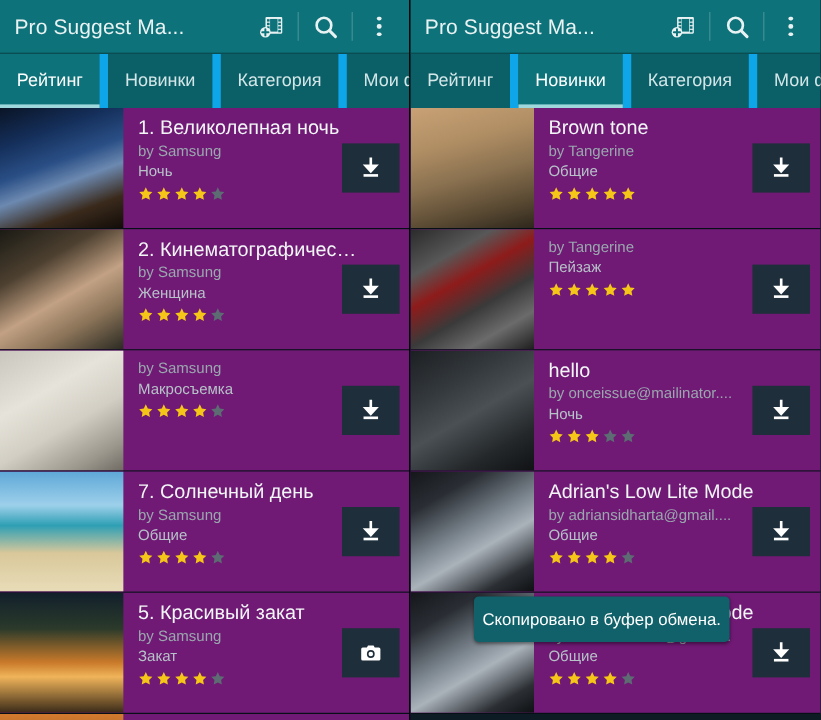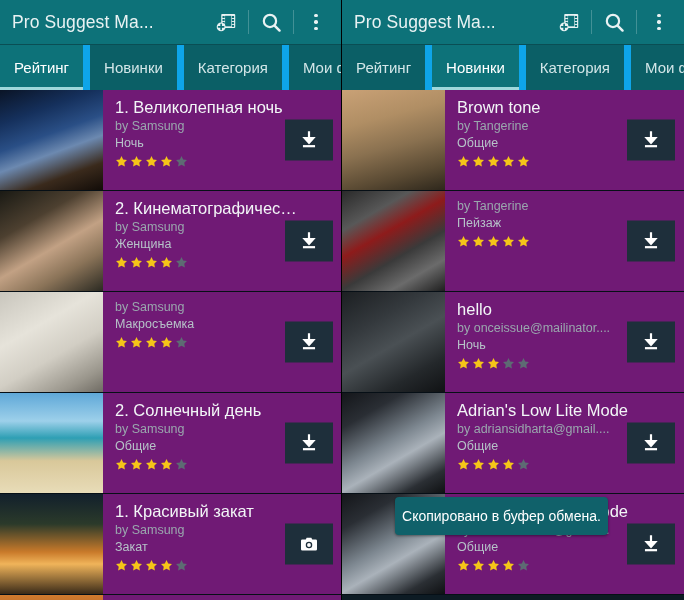--- a/index.html
+++ b/index.html
@@ -269,21 +269,21 @@
                 <rect x="5.4" y="17" width="13.2" height="2.4" fill="#ffffff"></rect>
               </svg>
             </span>
           </div>
         </div>
         <div class="row">
           <div class="thumb">
             <div class="grad" style="background: linear-gradient(rgb(95, 168, 216) 0%, rgb(157, 208, 234) 28%, rgb(46, 159, 180) 45%, rgb(217, 200, 154) 68%, rgb(232, 220, 184) 100%);"></div>
           </div>
           <div class="meta">
-            <div class="title">2. Солнечный день</div>
+            <div class="title">7. Солнечный день</div>
             <div class="author">by Samsung</div>
             <div class="category">Общие</div>
             <div class="stars">
               <svg viewBox="0 0 24 24" width="13" height="13" class="star">
                 <path d="M12 1.8l3.1 6.5 7 1-5 4.9 1.2 7-6.3-3.3-6.3 3.3 1.2-7-5-4.9 7-1z" fill="#f5c518"></path>
               </svg>
               <svg viewBox="0 0 24 24" width="13" height="13" class="star">
                 <path d="M12 1.8l3.1 6.5 7 1-5 4.9 1.2 7-6.3-3.3-6.3 3.3 1.2-7-5-4.9 7-1z" fill="#f5c518"></path>
               </svg>
               <svg viewBox="0 0 24 24" width="13" height="13" class="star">
@@ -304,21 +304,21 @@
                 <rect x="5.4" y="17" width="13.2" height="2.4" fill="#ffffff"></rect>
               </svg>
             </span>
           </div>
         </div>
         <div class="row">
           <div class="thumb">
             <div class="grad" style="background: linear-gradient(rgb(18, 32, 44) 0%, rgb(43, 58, 42) 30%, rgb(201, 122, 42) 58%, rgb(240, 180, 90) 70%, rgb(58, 42, 24) 100%);"></div>
           </div>
           <div class="meta">
-            <div class="title">1. Красивый закат</div>
+            <div class="title">5. Красивый закат</div>
             <div class="author">by Samsung</div>
             <div class="category">Закат</div>
             <div class="stars">
               <svg viewBox="0 0 24 24" width="13" height="13" class="star">
                 <path d="M12 1.8l3.1 6.5 7 1-5 4.9 1.2 7-6.3-3.3-6.3 3.3 1.2-7-5-4.9 7-1z" fill="#f5c518"></path>
               </svg>
               <svg viewBox="0 0 24 24" width="13" height="13" class="star">
                 <path d="M12 1.8l3.1 6.5 7 1-5 4.9 1.2 7-6.3-3.3-6.3 3.3 1.2-7-5-4.9 7-1z" fill="#f5c518"></path>
               </svg>
               <svg viewBox="0 0 24 24" width="13" height="13" class="star">

